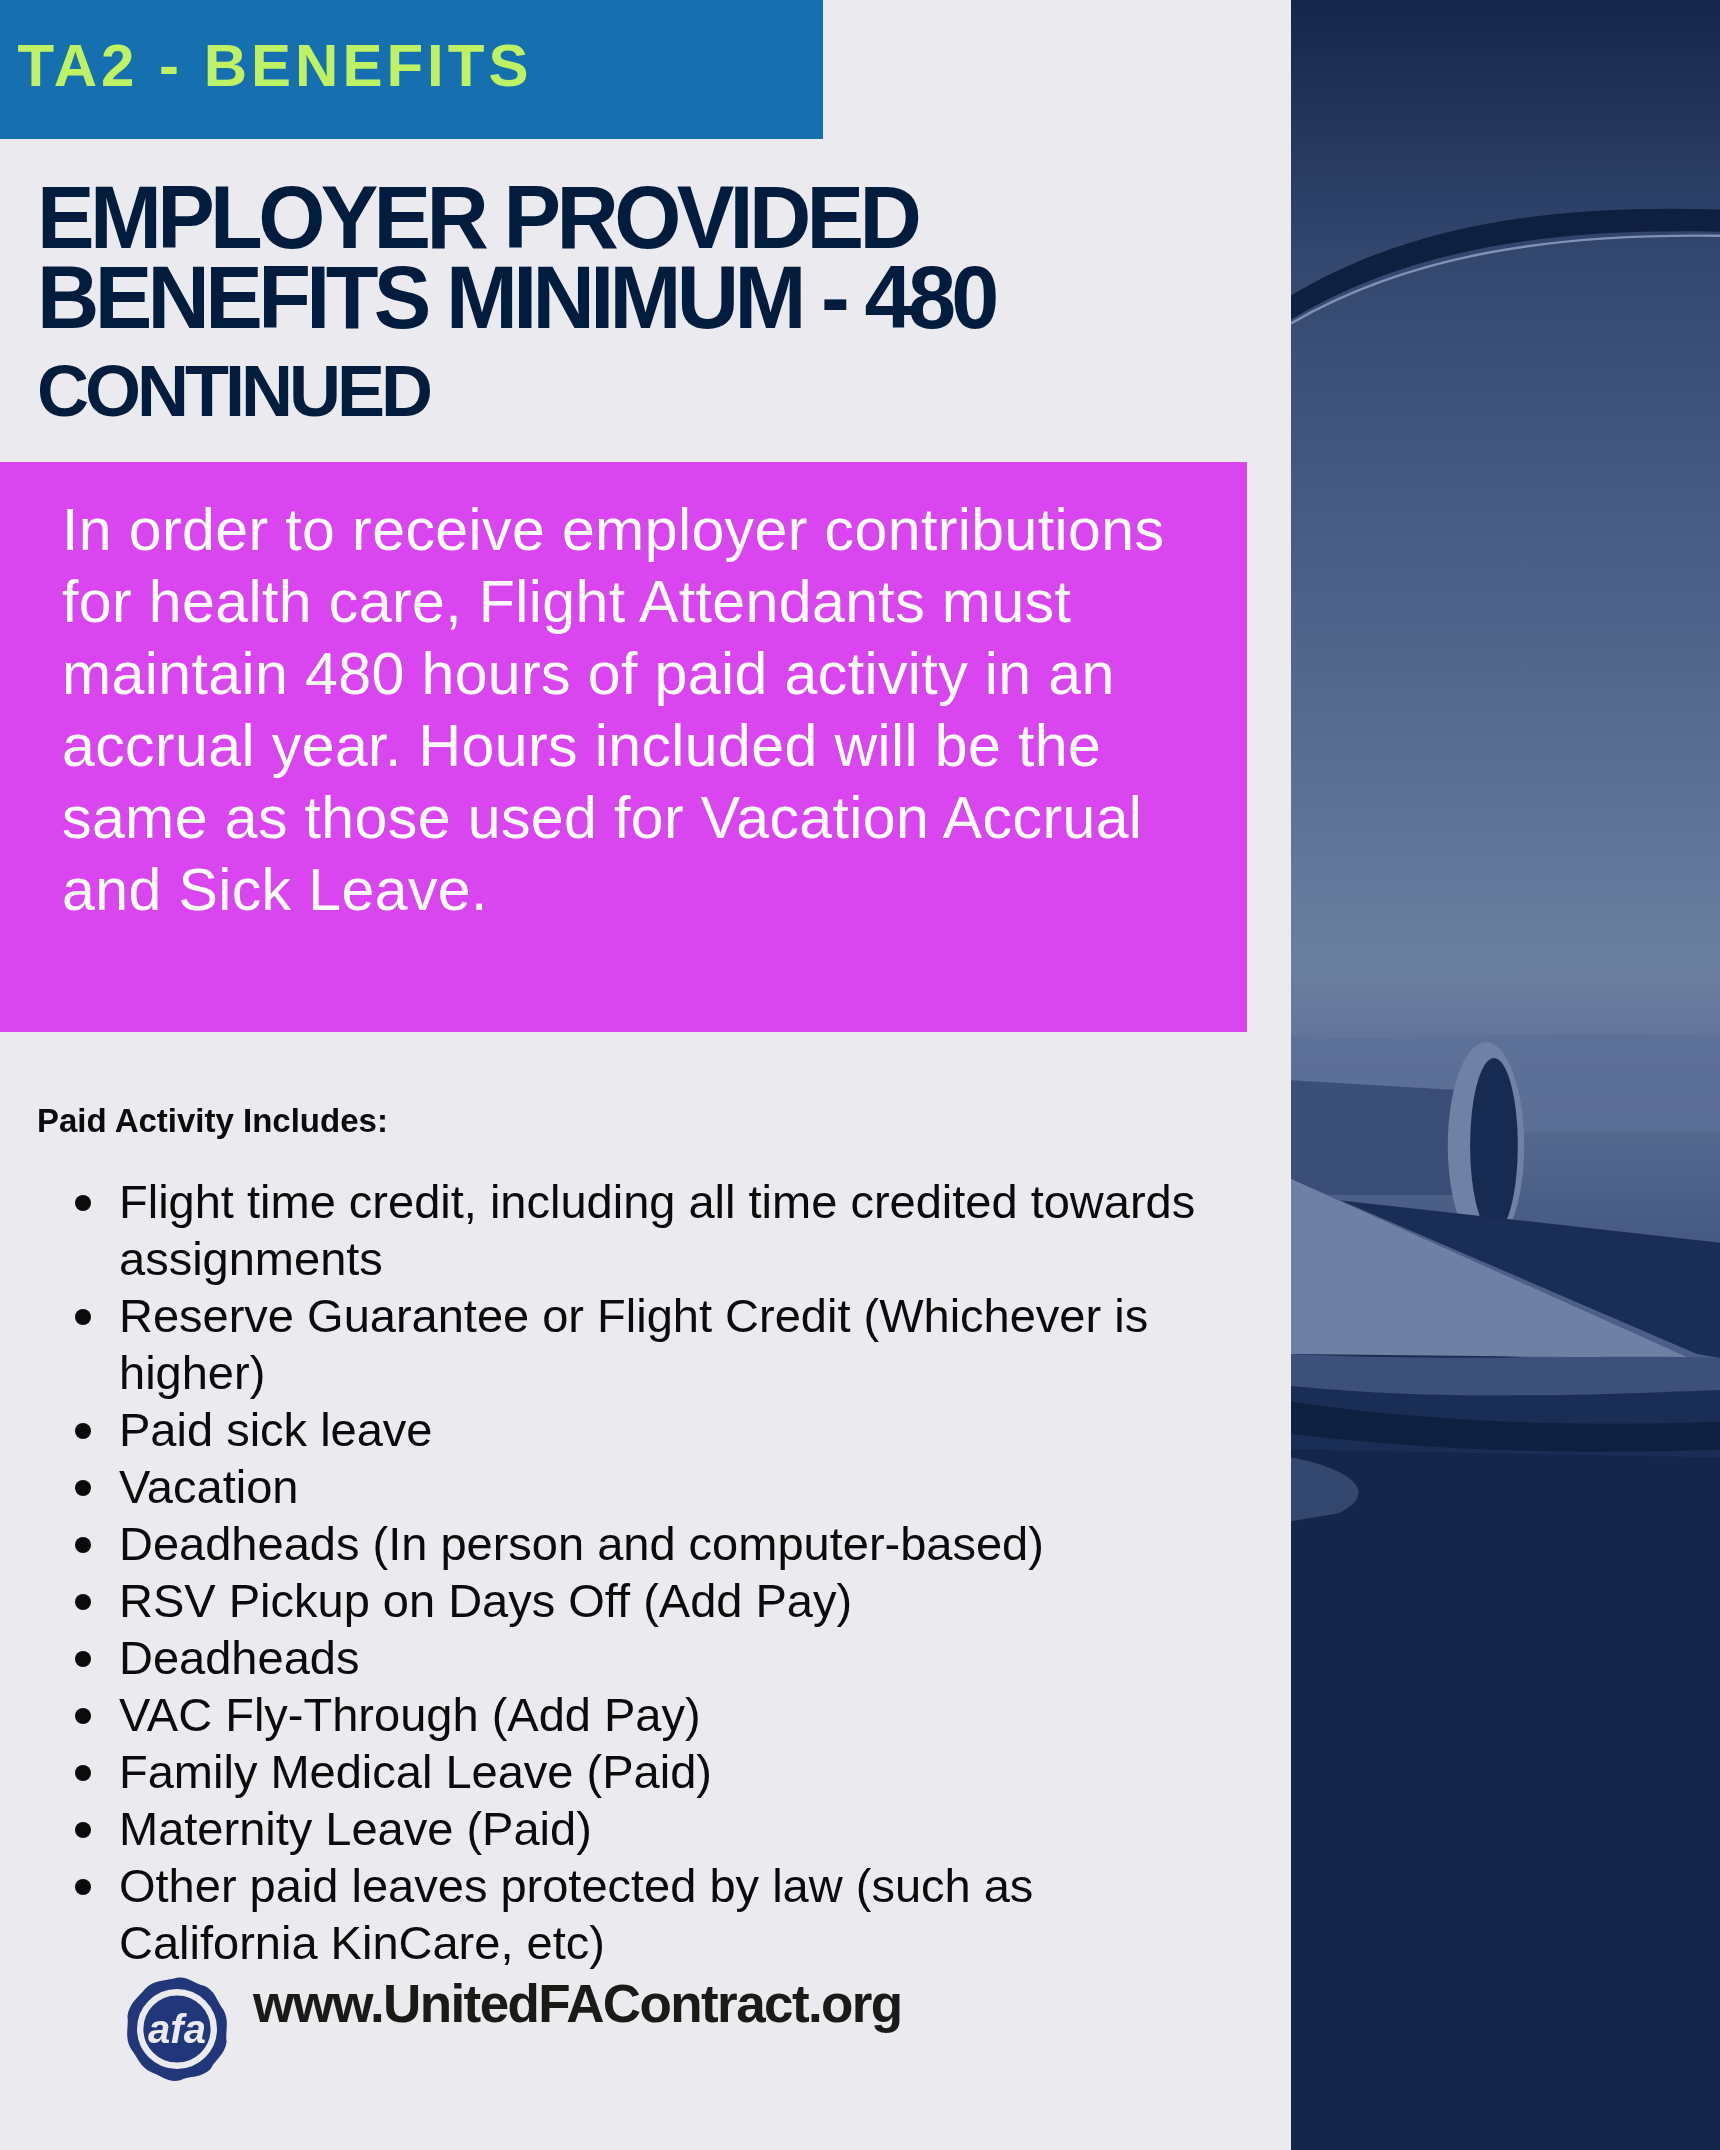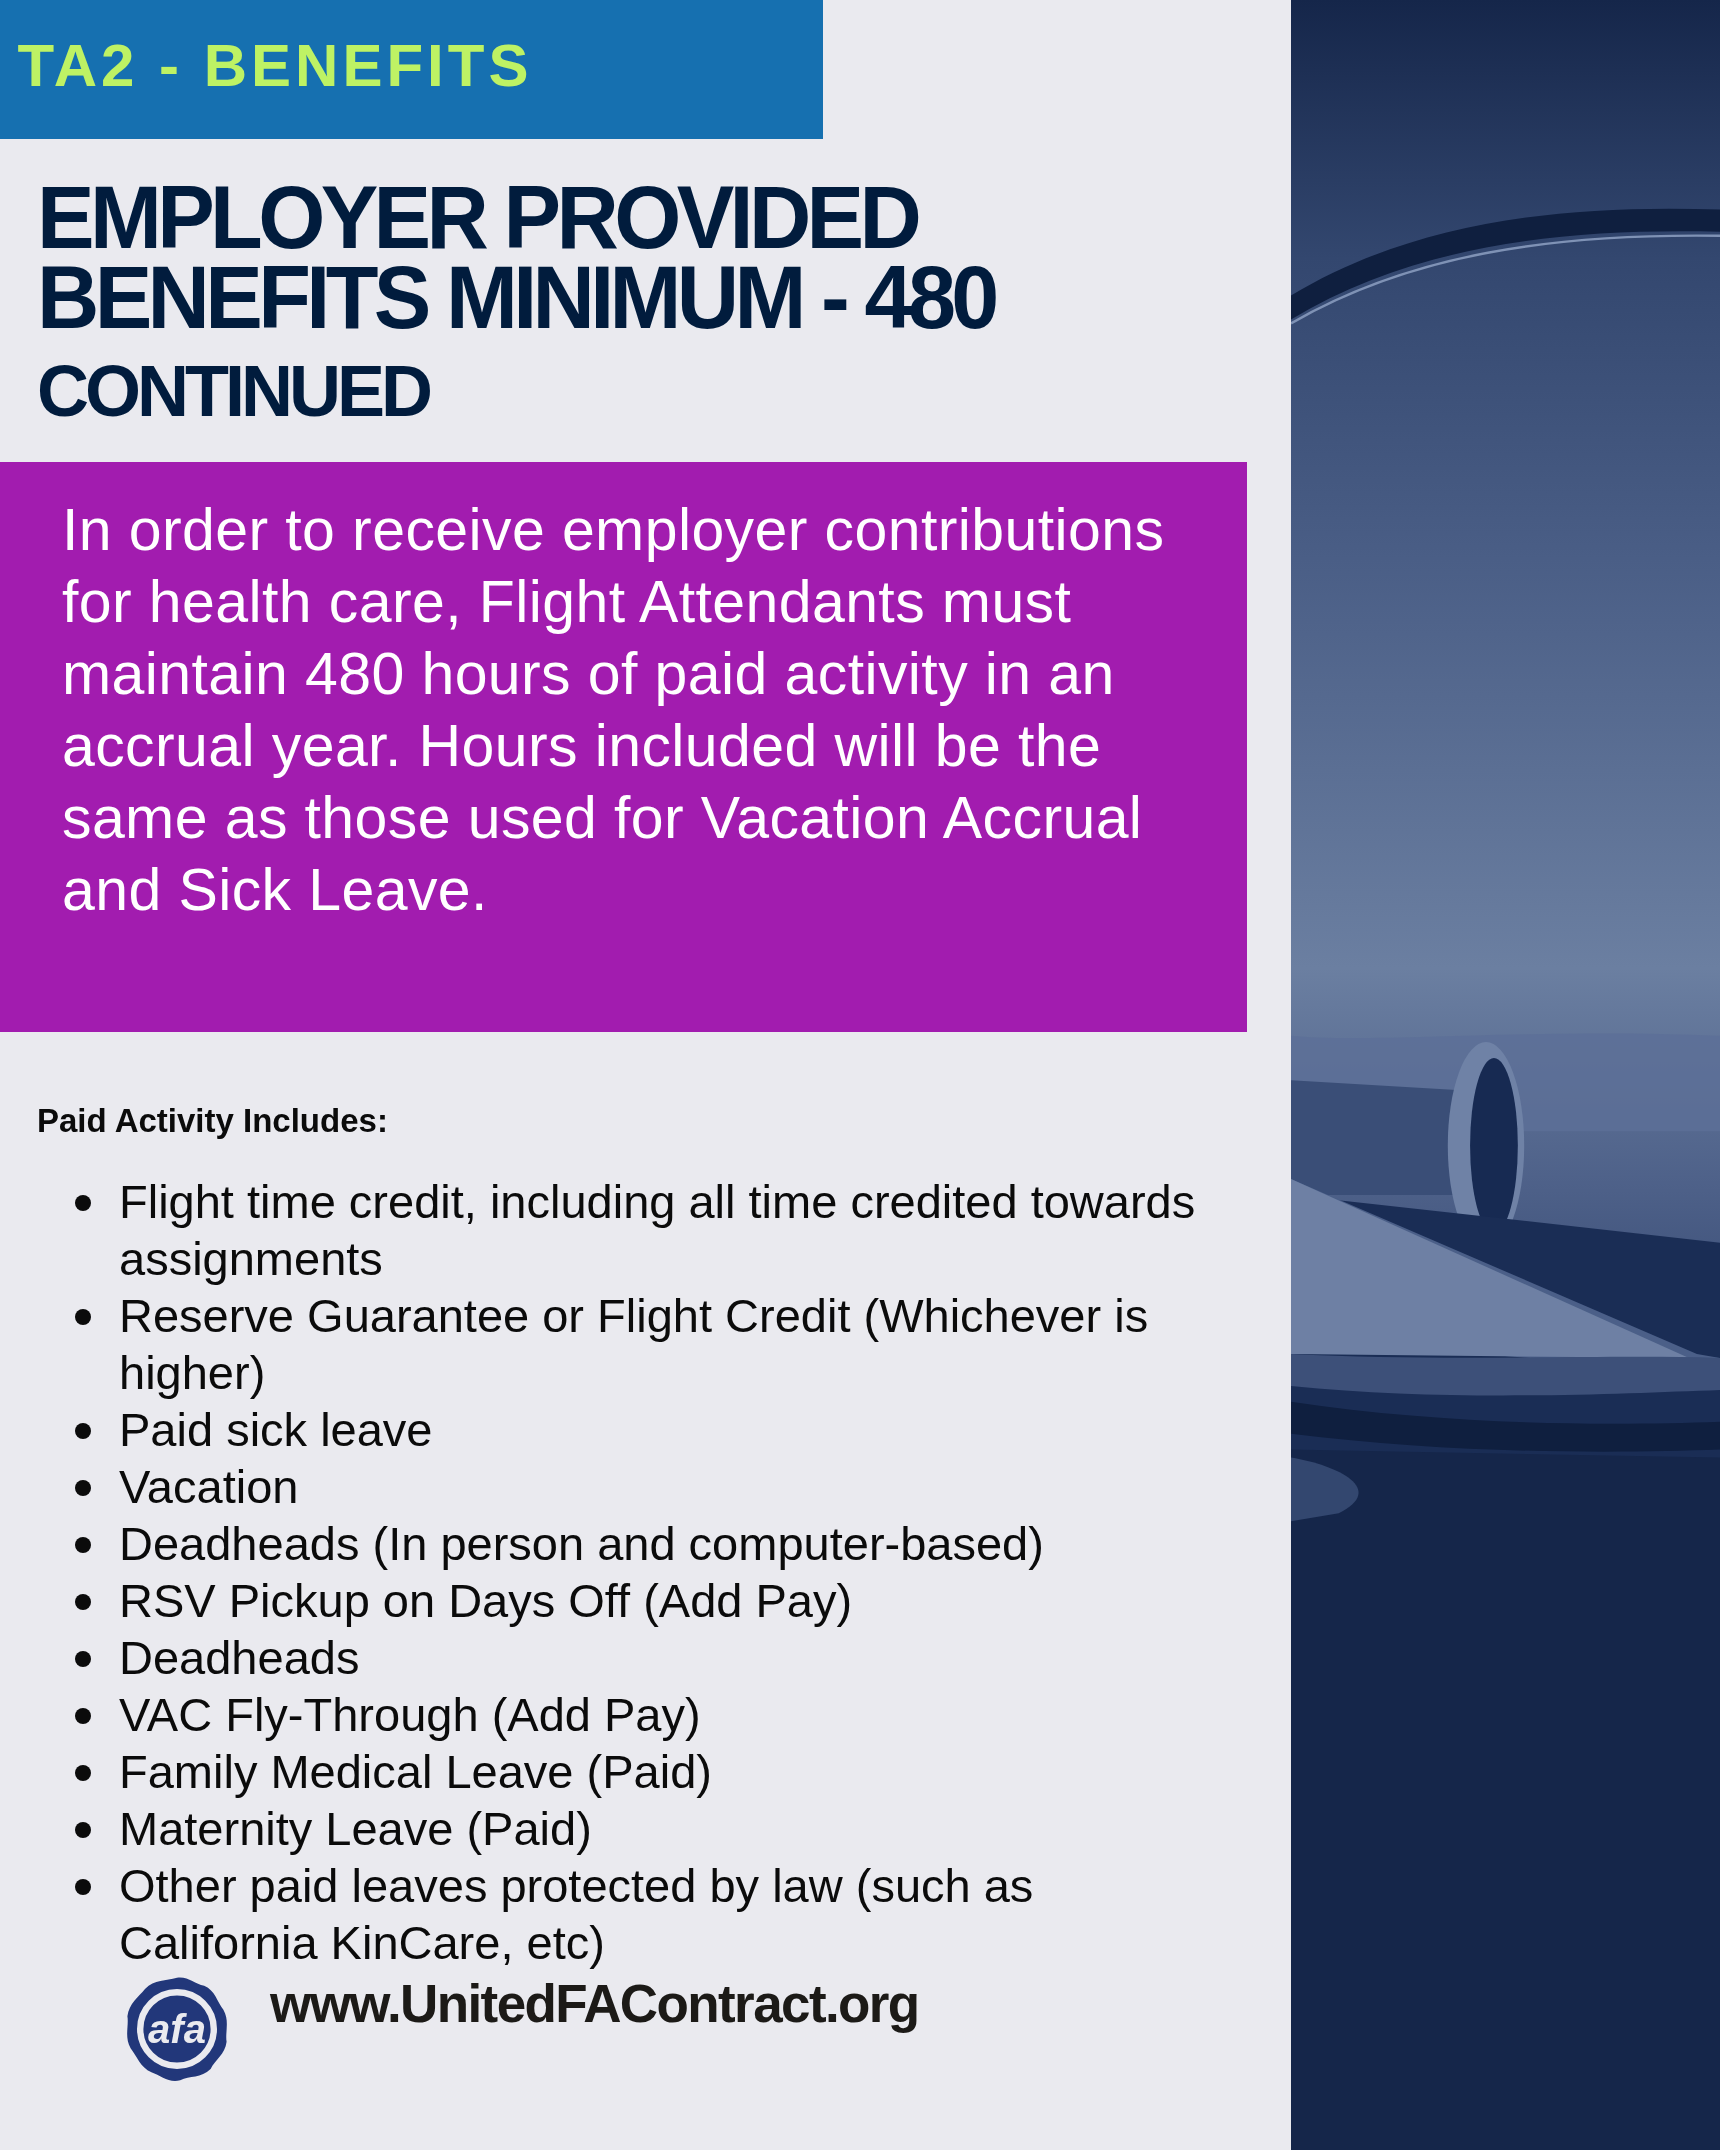--- a/index.html
+++ b/index.html
@@ -5,30 +5,30 @@
   html, body { margin:0; padding:0; }
   body { width:1721px; height:2151px; background:#eaeaef; position:relative; overflow:hidden;
          font-family:"Liberation Sans", "DejaVu Sans", sans-serif; }
   .banner { position:absolute; left:0; top:0; width:823px; height:139px; background:#1670b0; }
   .banner-text { position:absolute; left:17.5px; top:30px; color:#bef264; font-weight:700;
                  font-size:60px; letter-spacing:4px; line-height:72px; }
   .title { position:absolute; left:37px; top:177px; color:#011c3d; font-weight:900;
            font-size:89px; line-height:80px; letter-spacing:-4.8px; transform:scaleX(0.97); transform-origin:left top; }
   .title-sub { position:absolute; left:37px; top:355px; color:#011c3d; font-weight:900;
            font-size:72px; line-height:72px; letter-spacing:-4px; }
-  .intro { position:absolute; left:0; top:462px; width:1247px; height:570px; background:#a21caf; }
+  .intro { position:absolute; left:0; top:462px; width:1247px; height:570px; background:#d946ef; }
   .intro-text { position:absolute; left:62px; top:32px; width:1147px; color:#ffffff;
                 font-size:59px; line-height:72px; letter-spacing:0.4px; }
   .list-heading { position:absolute; left:37px; top:1093px; color:#0b0b0b; font-weight:700; font-size:33px; line-height:56px; }
   .list { position:absolute; left:0; top:1173px; width:1243px; margin:0; padding:0; list-style:none; }
   .list li { position:relative; padding-left:119px; color:#0b0b0b; font-size:47px; line-height:57px; }
   .bullet { position:absolute; left:75px; top:22px; width:16px; height:16px; border-radius:50%; background:#0b0b0b; }
   .footer { position:absolute; left:121px; top:1973px; height:96px; display:flex; align-items:flex-start; }
   .logo { width:112px; height:112px; }
-  .url { margin-left:37px; font-weight:700; font-size:53px; color:#1c1a17; letter-spacing:-1.6px; }
+  .url { margin-left:20px; font-weight:700; font-size:53px; color:#1c1a17; letter-spacing:-1.6px; }
   .photo { position:absolute; left:1291px; top:0; width:429px; height:2151px; overflow:hidden;
            background:linear-gradient(180deg,#15264a 0%,#33476f 12%,#4a5e86 26%,#6b7fa1 45%,#4e6189 55%,#223660 70%,#15264a 100%); }
 </style>
 </head>
 <body>
 
 <div class="banner">
   <div class="banner-text">TA2 - BENEFITS</div>
 </div>
 

